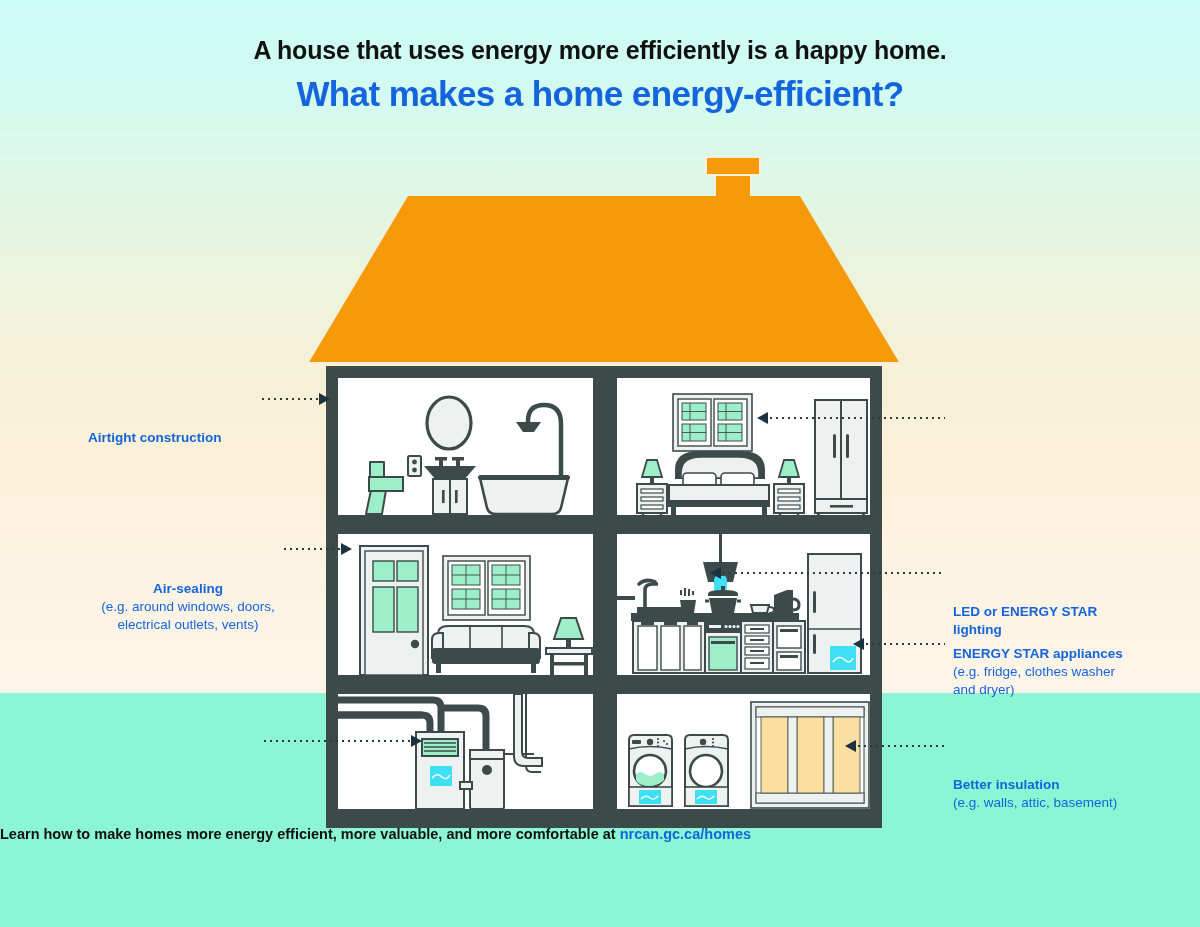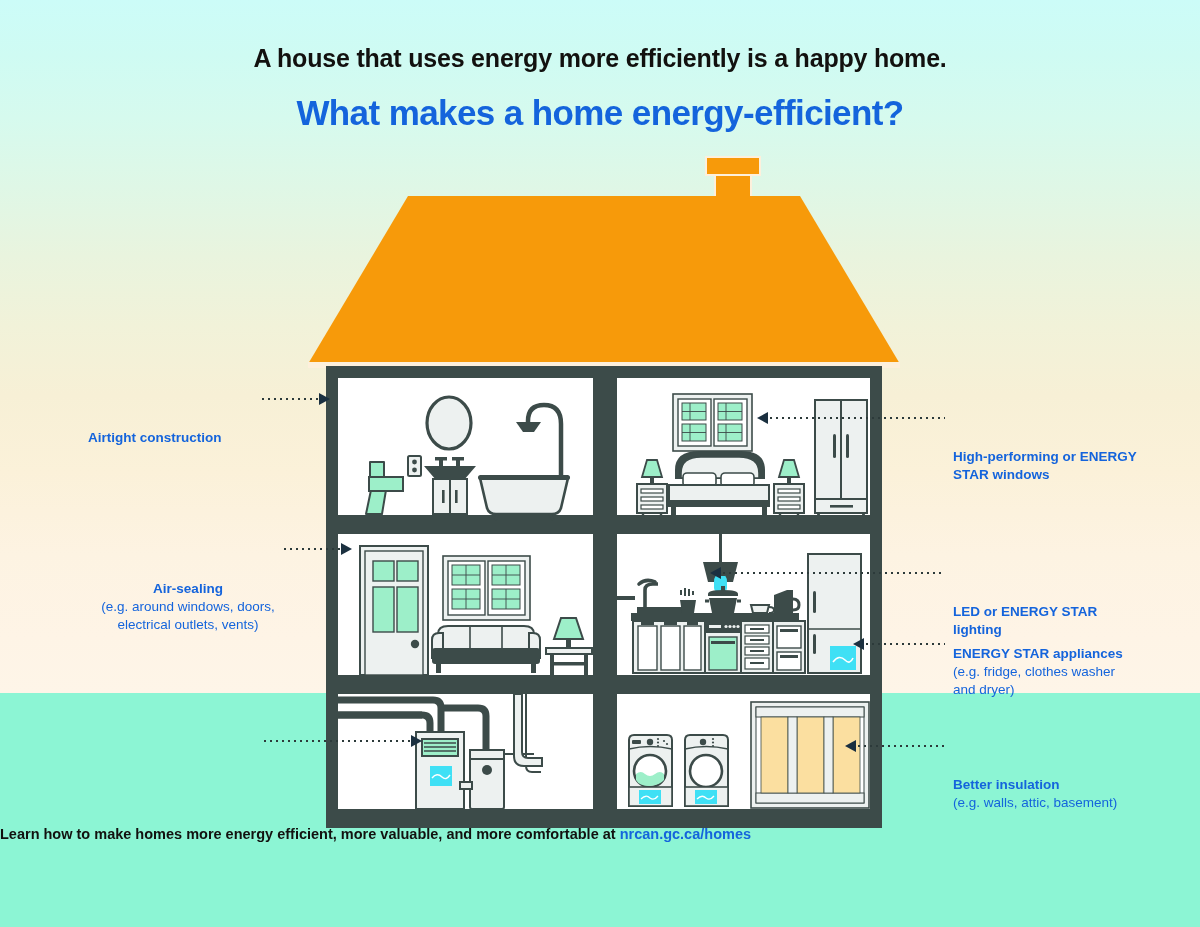--- a/index.html
+++ b/index.html
@@ -28,25 +28,25 @@
   }
   .bg-mint{
     position:absolute;left:0;top:693px;width:1200px;height:234px;
     background:#8CF5D4;
   }
 
   
   .title-wrap{position:absolute;left:0;top:36px;width:1200px;text-align:center;}
   .title-1{
     font-size:25px;font-weight:bold;color:#12110F;letter-spacing:-.2px;
-    line-height:1.15;margin:8px;
+    line-height:1.15;margin:0;
   }
   .title-2{
     font-size:35px;font-weight:bold;color:#1464DC;letter-spacing:-.6px;
-    line-height:1.18;margin:19px 0 0 0;
+    line-height:1.18;margin:8px 0 0 0;
   }
 
   
   .footer{
     position:absolute;left:0;top:826px;width:983px;
     font-size:14.5px;font-weight:bold;color:#12110F;
   }
   .footer .url{color:#1464DC;}
 
   
@@ -468,24 +468,20 @@
     <span class="head"></span>
   </div>
 
   <div class="callout left" style="left:88px;top:733px;width:220px;">
   </div>
   <div class="leader to-right" style="left:262px;top:736px;width:160px;">
     <span class="dots"></span>
     <span class="head"></span>
   </div>
 
-  <div class="callout right" style="left:953px;top:410px;width:215px;">
-    <span class="hd" style="white-space:pre-line;">High-performing or ENERGY
-STAR windows</span>
-  </div>
   <div class="leader to-left" style="left:757px;top:413px;width:188px;">
     <span class="head"></span>
     <span class="dots"></span>
   </div>
 
   <div class="callout right" style="left:953px;top:565px;width:200px;">
     <span class="hd" style="white-space:pre-line;">LED or ENERGY STAR
 lighting</span>
   </div>
   <div class="leader to-left" style="left:710px;top:568px;width:235px;">

